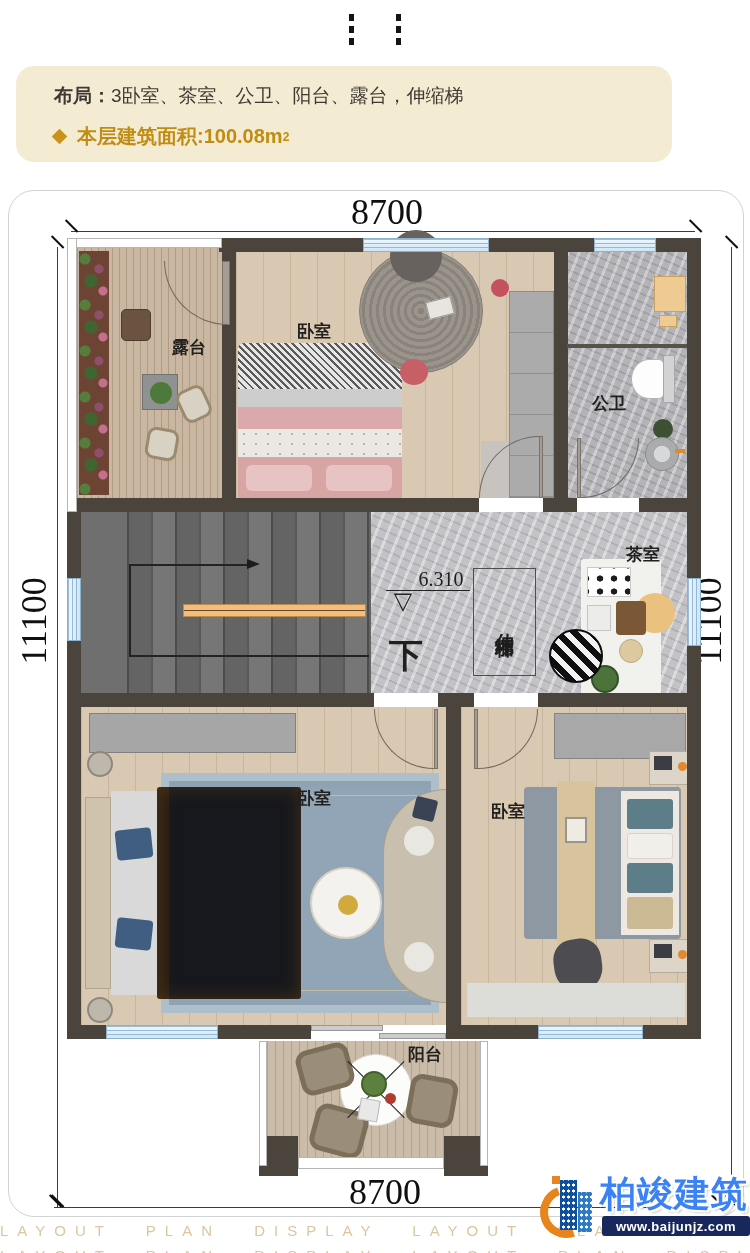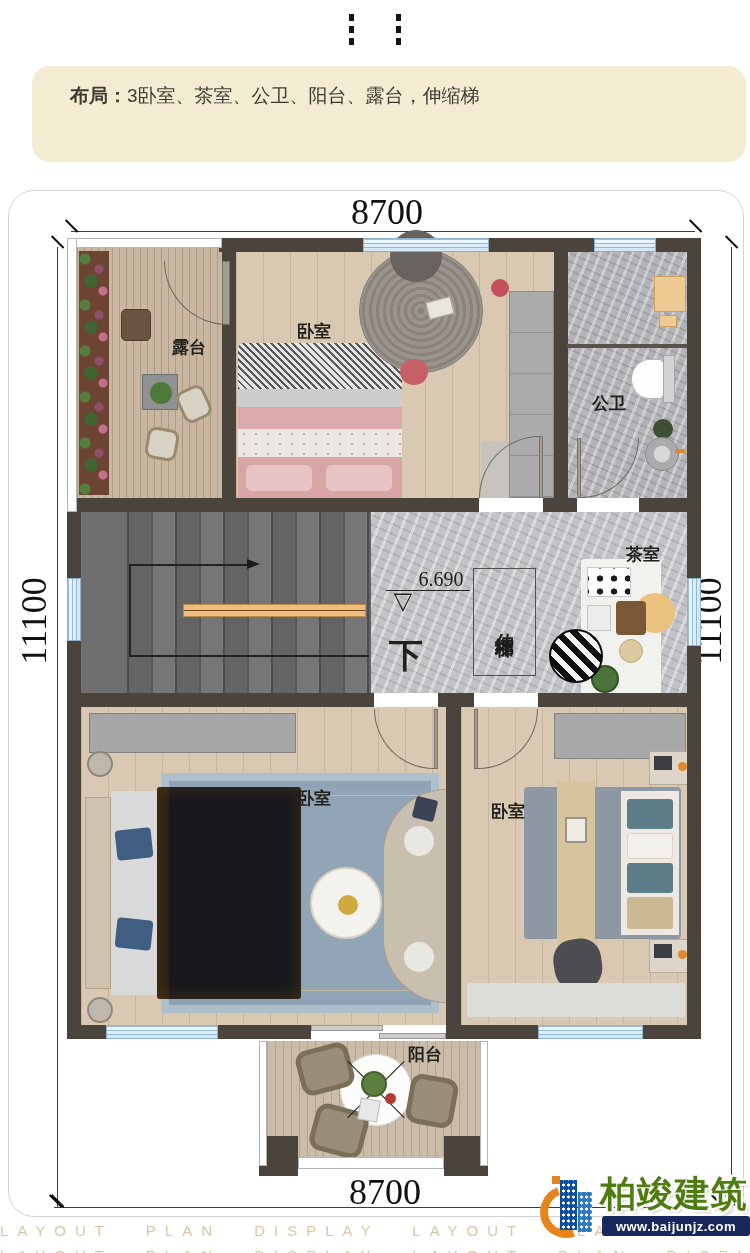--- a/index.html
+++ b/index.html
@@ -5,21 +5,21 @@
   html,body{margin:0;padding:0;}
   body{width:750px;height:1253px;position:relative;background:#ffffff;overflow:hidden;
        font-family:"Liberation Sans",sans-serif;}
   
   .title-row{position:absolute;left:0;top:8px;width:750px;height:48px;display:flex;
              align-items:center;justify-content:center;gap:42px;}
   .dash-bar{width:5px;height:36px;
             background:repeating-linear-gradient(180deg,#141414 0 7px,transparent 7px 12px);}
   .page-title{margin:0;font-size:30px;font-weight:900;letter-spacing:8px;color:#141414;}
   
-  .info-box{position:absolute;left:32px;top:66px;width:714px;height:96px;background:#f4ebd3;
+  .info-box{position:absolute;left:16px;top:66px;width:656px;height:96px;background:#f4ebd3;
             border-radius:18px;box-sizing:border-box;padding:17px 0 0 38px;}
   .info-line1{margin:0;font-size:19px;color:#3e3a33;}
   .info-line1 .lab{font-weight:700;}
   .info-line2{margin:14px 0 0 0;font-size:20px;font-weight:700;color:#c08d12;display:flex;align-items:center;}
   .diamond{width:11px;height:11px;background:#c8921b;transform:rotate(45deg);margin-right:12px;flex:none;}
   .info-line2 sup{font-size:12px;}
   
   .plan-panel{position:absolute;left:8px;top:190px;width:734px;height:1025px;background:#ffffff;
               border:1px solid #d2d2d2;border-radius:26px;}
   .plan-panel *{position:absolute;box-sizing:border-box;}
@@ -54,39 +54,45 @@
   .treads{background-image:
       repeating-linear-gradient(90deg,rgba(15,15,15,.28) 0 2px,transparent 2px 24px),
       repeating-linear-gradient(90deg,rgba(0,0,0,.10) 0 24px,rgba(255,255,255,.05) 24px 48px);}
   .circle{border-radius:50%;}
   .wicker{background:#9a8d79;border:5px solid #7c6f58;border-radius:12px;}
   
   .watermark{position:absolute;left:0;width:750px;text-align:center;font-size:15px;
              letter-spacing:9px;word-spacing:20px;color:#d9c7a0;white-space:nowrap;z-index:40;}
   .logo{position:absolute;left:538px;top:1172px;width:212px;height:78px;z-index:50;}
   .logo *{position:absolute;box-sizing:border-box;}
-  .brand-name{left:62px;top:-2px;font-size:36px;font-weight:900;letter-spacing:1px;color:#4d7c0f;
+  .brand-name{left:62px;top:-2px;font-size:36px;font-weight:900;letter-spacing:1px;color:#3b82f6;
       white-space:nowrap;
       text-shadow:-2px -2px 0 #fff,2px -2px 0 #fff,-2px 2px 0 #fff,2px 2px 0 #fff,3px 3px 2px rgba(0,0,0,.2);font-family:Liberation Serif, serif;}
   .site-bar{left:64px;top:44px;width:148px;height:20px;background:#18285c;border-radius:3px;
             display:flex;align-items:center;justify-content:center;}
   .site-bar span{position:static;color:#fff;font-size:13px;font-weight:700;letter-spacing:.5px;}
   .towerdots{background-image:radial-gradient(#ffffff 1.1px,transparent 1.5px);
              background-size:5px 6px;background-position:1px 2px;}
 </style>
 </head>
 <body>
 
 <header class="title-row">
   <span class="dash-bar"></span>
   <span class="dash-bar"></span>
 </header>
 
 <section class="info-box">
   <p class="info-line1"><span class="lab">布局：</span><span>3卧室、茶室、公卫、阳台、露台，伸缩梯</span></p>
+  <p class="info-line2">
+    <span class="diamond"></span>
+    <span>本层建筑面积:</span>
+      <span>100.08m</span>
+      <sup>2</sup>
+  </p>
 </section>
 
 <div class="plan-panel">
 
   <div class="dimtext" style="left:378px;top:0;transform:translateX(-50%);">8700</div>
   <div class="dimline" style="left:62px;top:40px;width:624px;height:1px;"></div>
   <div class="tick" style="left:54px;top:34px;"></div>
   <div class="tick" style="left:678px;top:34px;"></div>
 
   <div class="dimtext" style="left:376px;top:980px;transform:translateX(-50%);">8700</div>
@@ -191,21 +197,21 @@
   <div class="fur circle" style="left:644px;top:228px;width:20px;height:20px;background:#3e4f33;"></div>
   <div class="fur circle" style="left:636px;top:246px;width:34px;height:34px;border:1px solid #898b8d;background:radial-gradient(circle at 50% 50%,#d6d8da 0 8px,#a9abad 8px 17px);"></div>
   <div class="fur" style="left:666px;top:258px;width:10px;height:4px;background:#d98b2e;"></div>
 
   <div style="left:120px;top:373px;width:118px;height:1.5px;background:#232323;z-index:12;"></div>
   <div style="left:238px;top:368px;width:0;height:0;border-top:5px solid transparent;border-bottom:5px solid transparent;border-left:13px solid #1c1c1c;z-index:12;"></div>
   <div style="left:120px;top:373px;width:1.5px;height:92px;background:#232323;z-index:12;"></div>
   <div style="left:120px;top:464px;width:240px;height:1.5px;background:#232323;z-index:12;"></div>
   <div style="left:174px;top:413px;width:183px;height:13px;background:linear-gradient(180deg,#f3bd7e 0 45%,#6b4a1f 45% 58%,#f3bd7e 58%);border:1px solid #b98c4e;z-index:12;"></div>
 
-  <div class="lbl" style="left:432px;top:388px;font-family:'Liberation Serif',serif;font-size:20px;font-weight:400;">6.690</div>
+  <div class="lbl" style="left:432px;top:388px;font-family:'Liberation Serif',serif;font-size:20px;font-weight:400;">6.310</div>
   <div style="left:377px;top:399px;width:84px;height:1px;background:#232323;z-index:12;"></div>
   <div class="lbl" style="left:394px;top:410px;font-size:24px;font-weight:400;color:#232323;">▽</div>
   <div style="left:464px;top:377px;width:63px;height:108px;border:1.5px solid #4f4f4f;display:flex;align-items:center;justify-content:center;z-index:12;">
     <span style="position:static;writing-mode:vertical-rl;font-size:19px;font-weight:700;color:#1d1d1d;letter-spacing:3px;">伸缩梯</span>
   </div>
   <div class="lbl" style="left:397px;top:465px;font-size:34px;">下</div>
   <div class="fur" style="left:572px;top:368px;width:80px;height:137px;background:#f1f1ee;border-radius:3px;"></div>
   <div class="fur circle" style="left:626px;top:402px;width:40px;height:40px;background:#eac17f;"></div>
   <div class="fur" style="left:578px;top:376px;width:44px;height:30px;background:#ffffff;border:1px solid #c9c9c9;background-image:radial-gradient(#1d1d1d 3px,transparent 3.6px);background-size:14px 13px;background-position:5px 4px;"></div>
   <div class="fur" style="left:578px;top:414px;width:24px;height:26px;background:#ececea;border:1px solid #c5c5c5;"></div>

